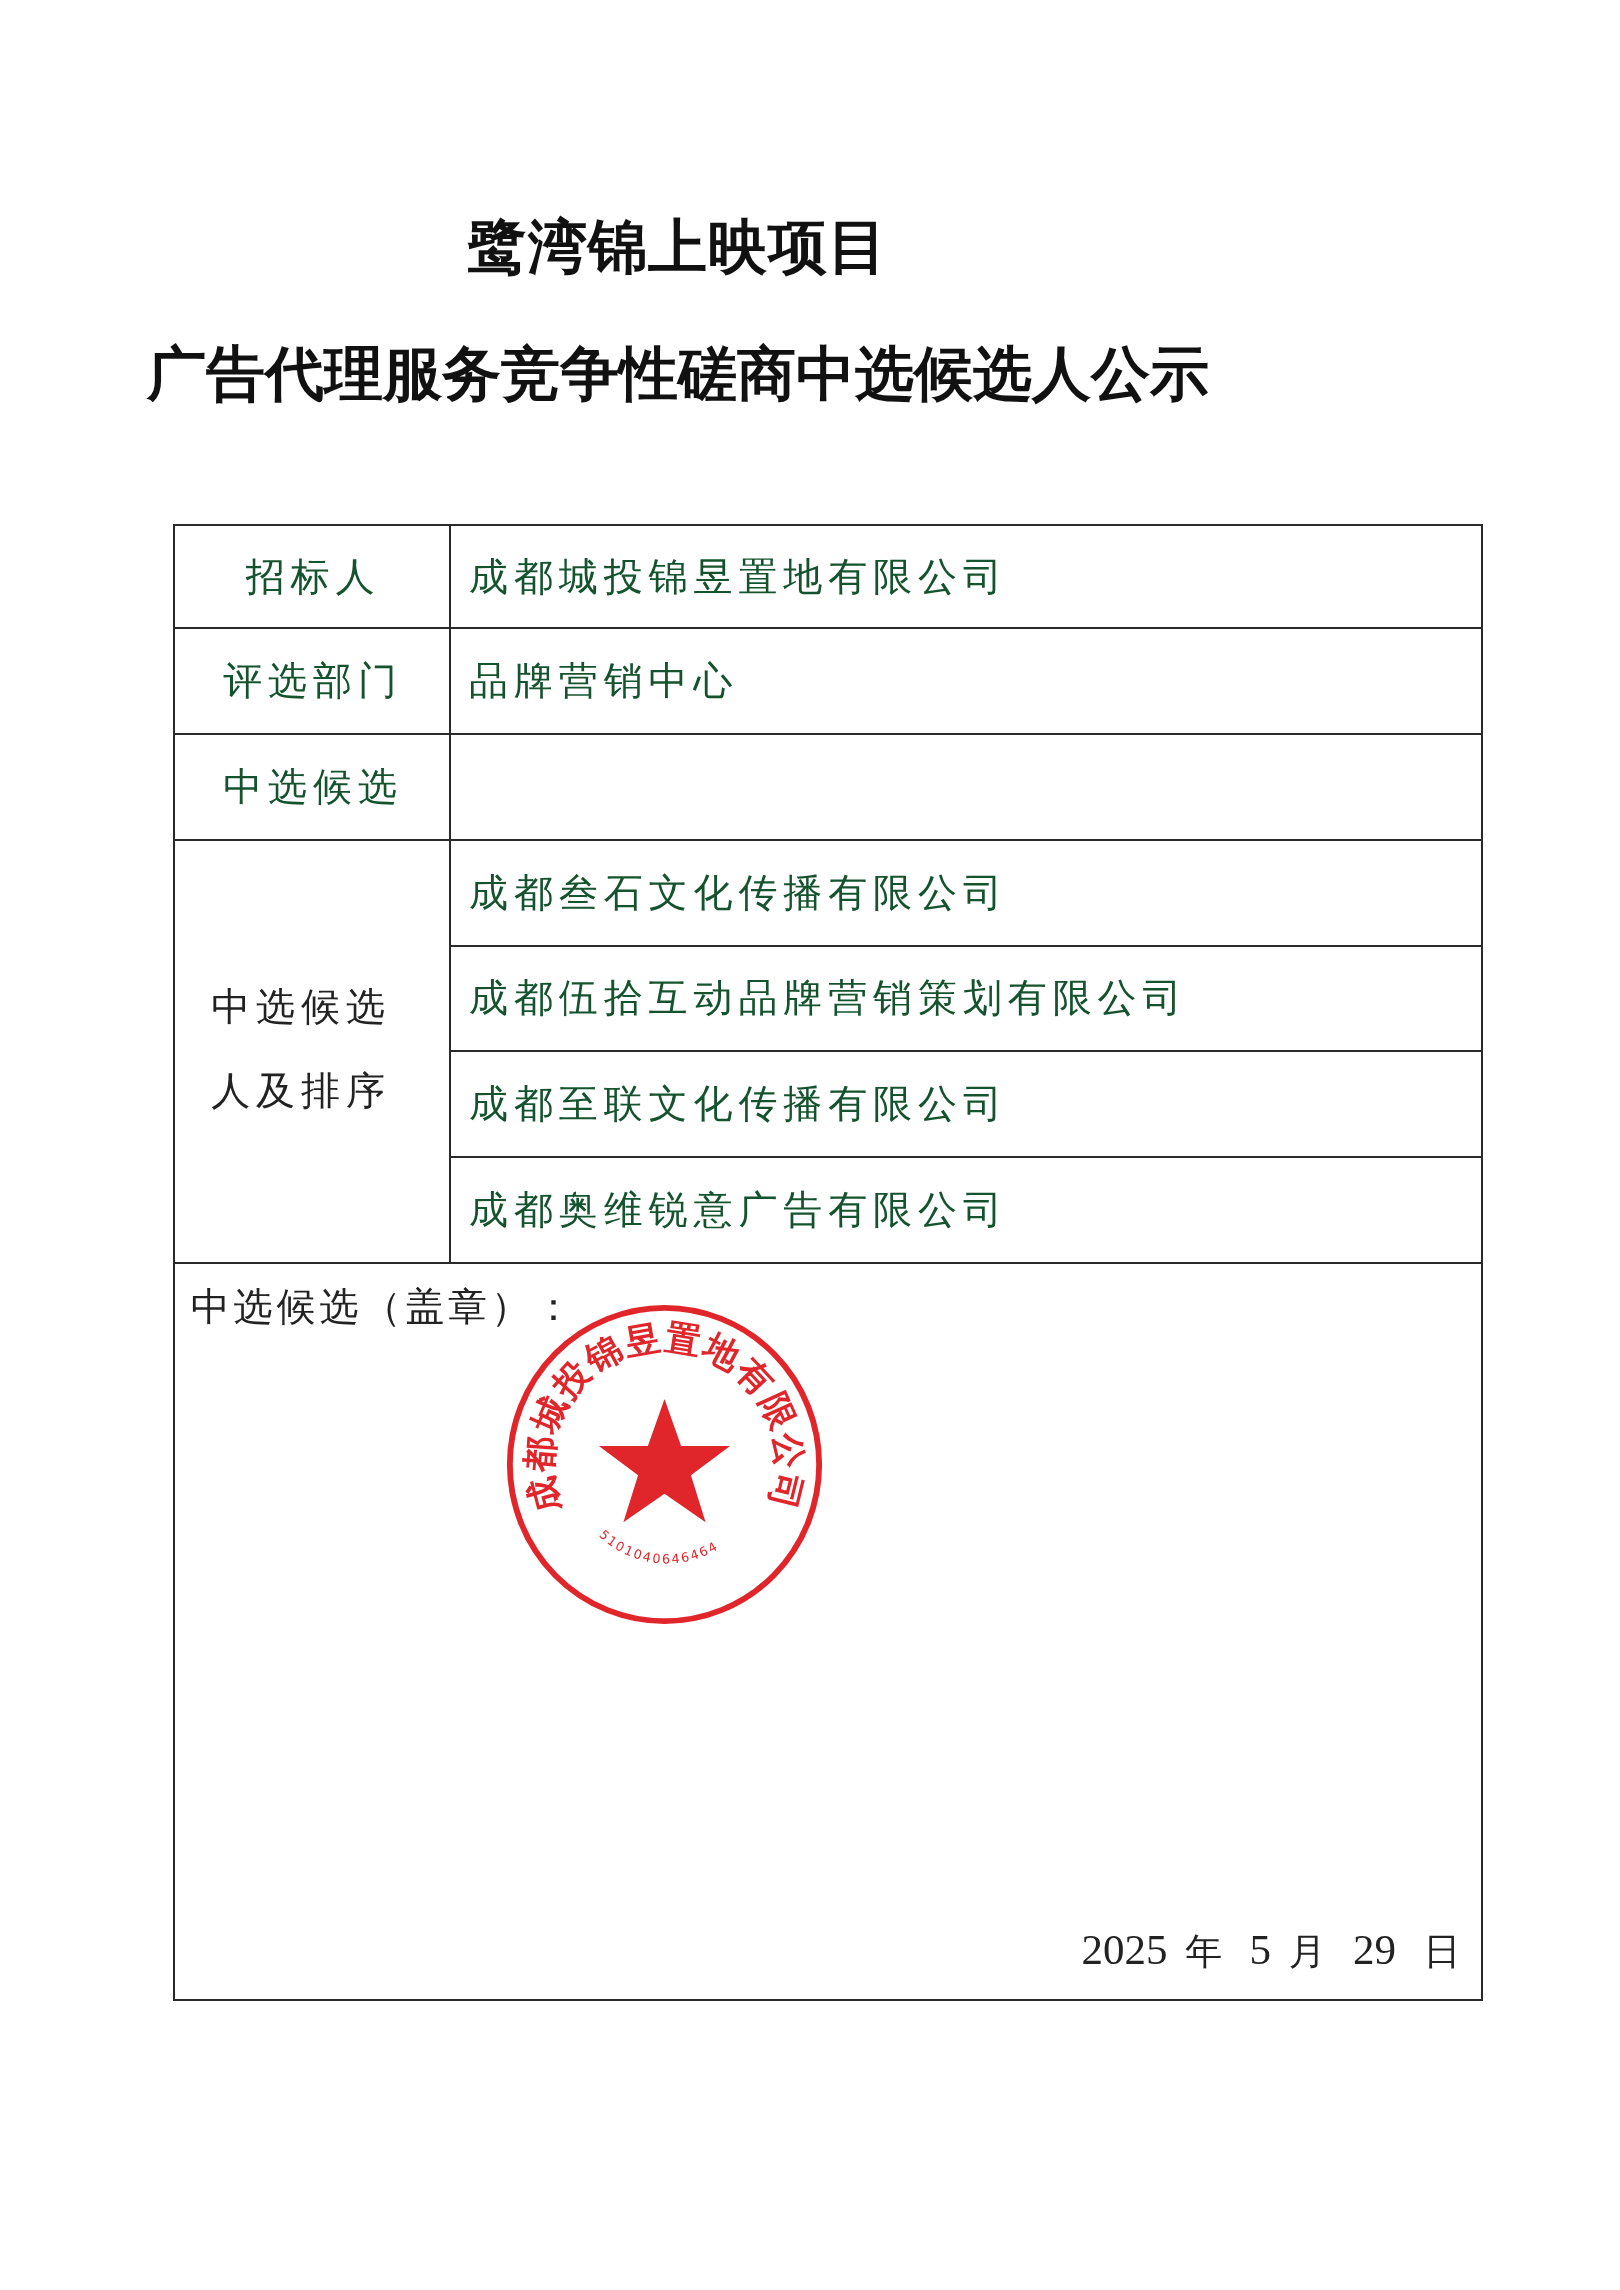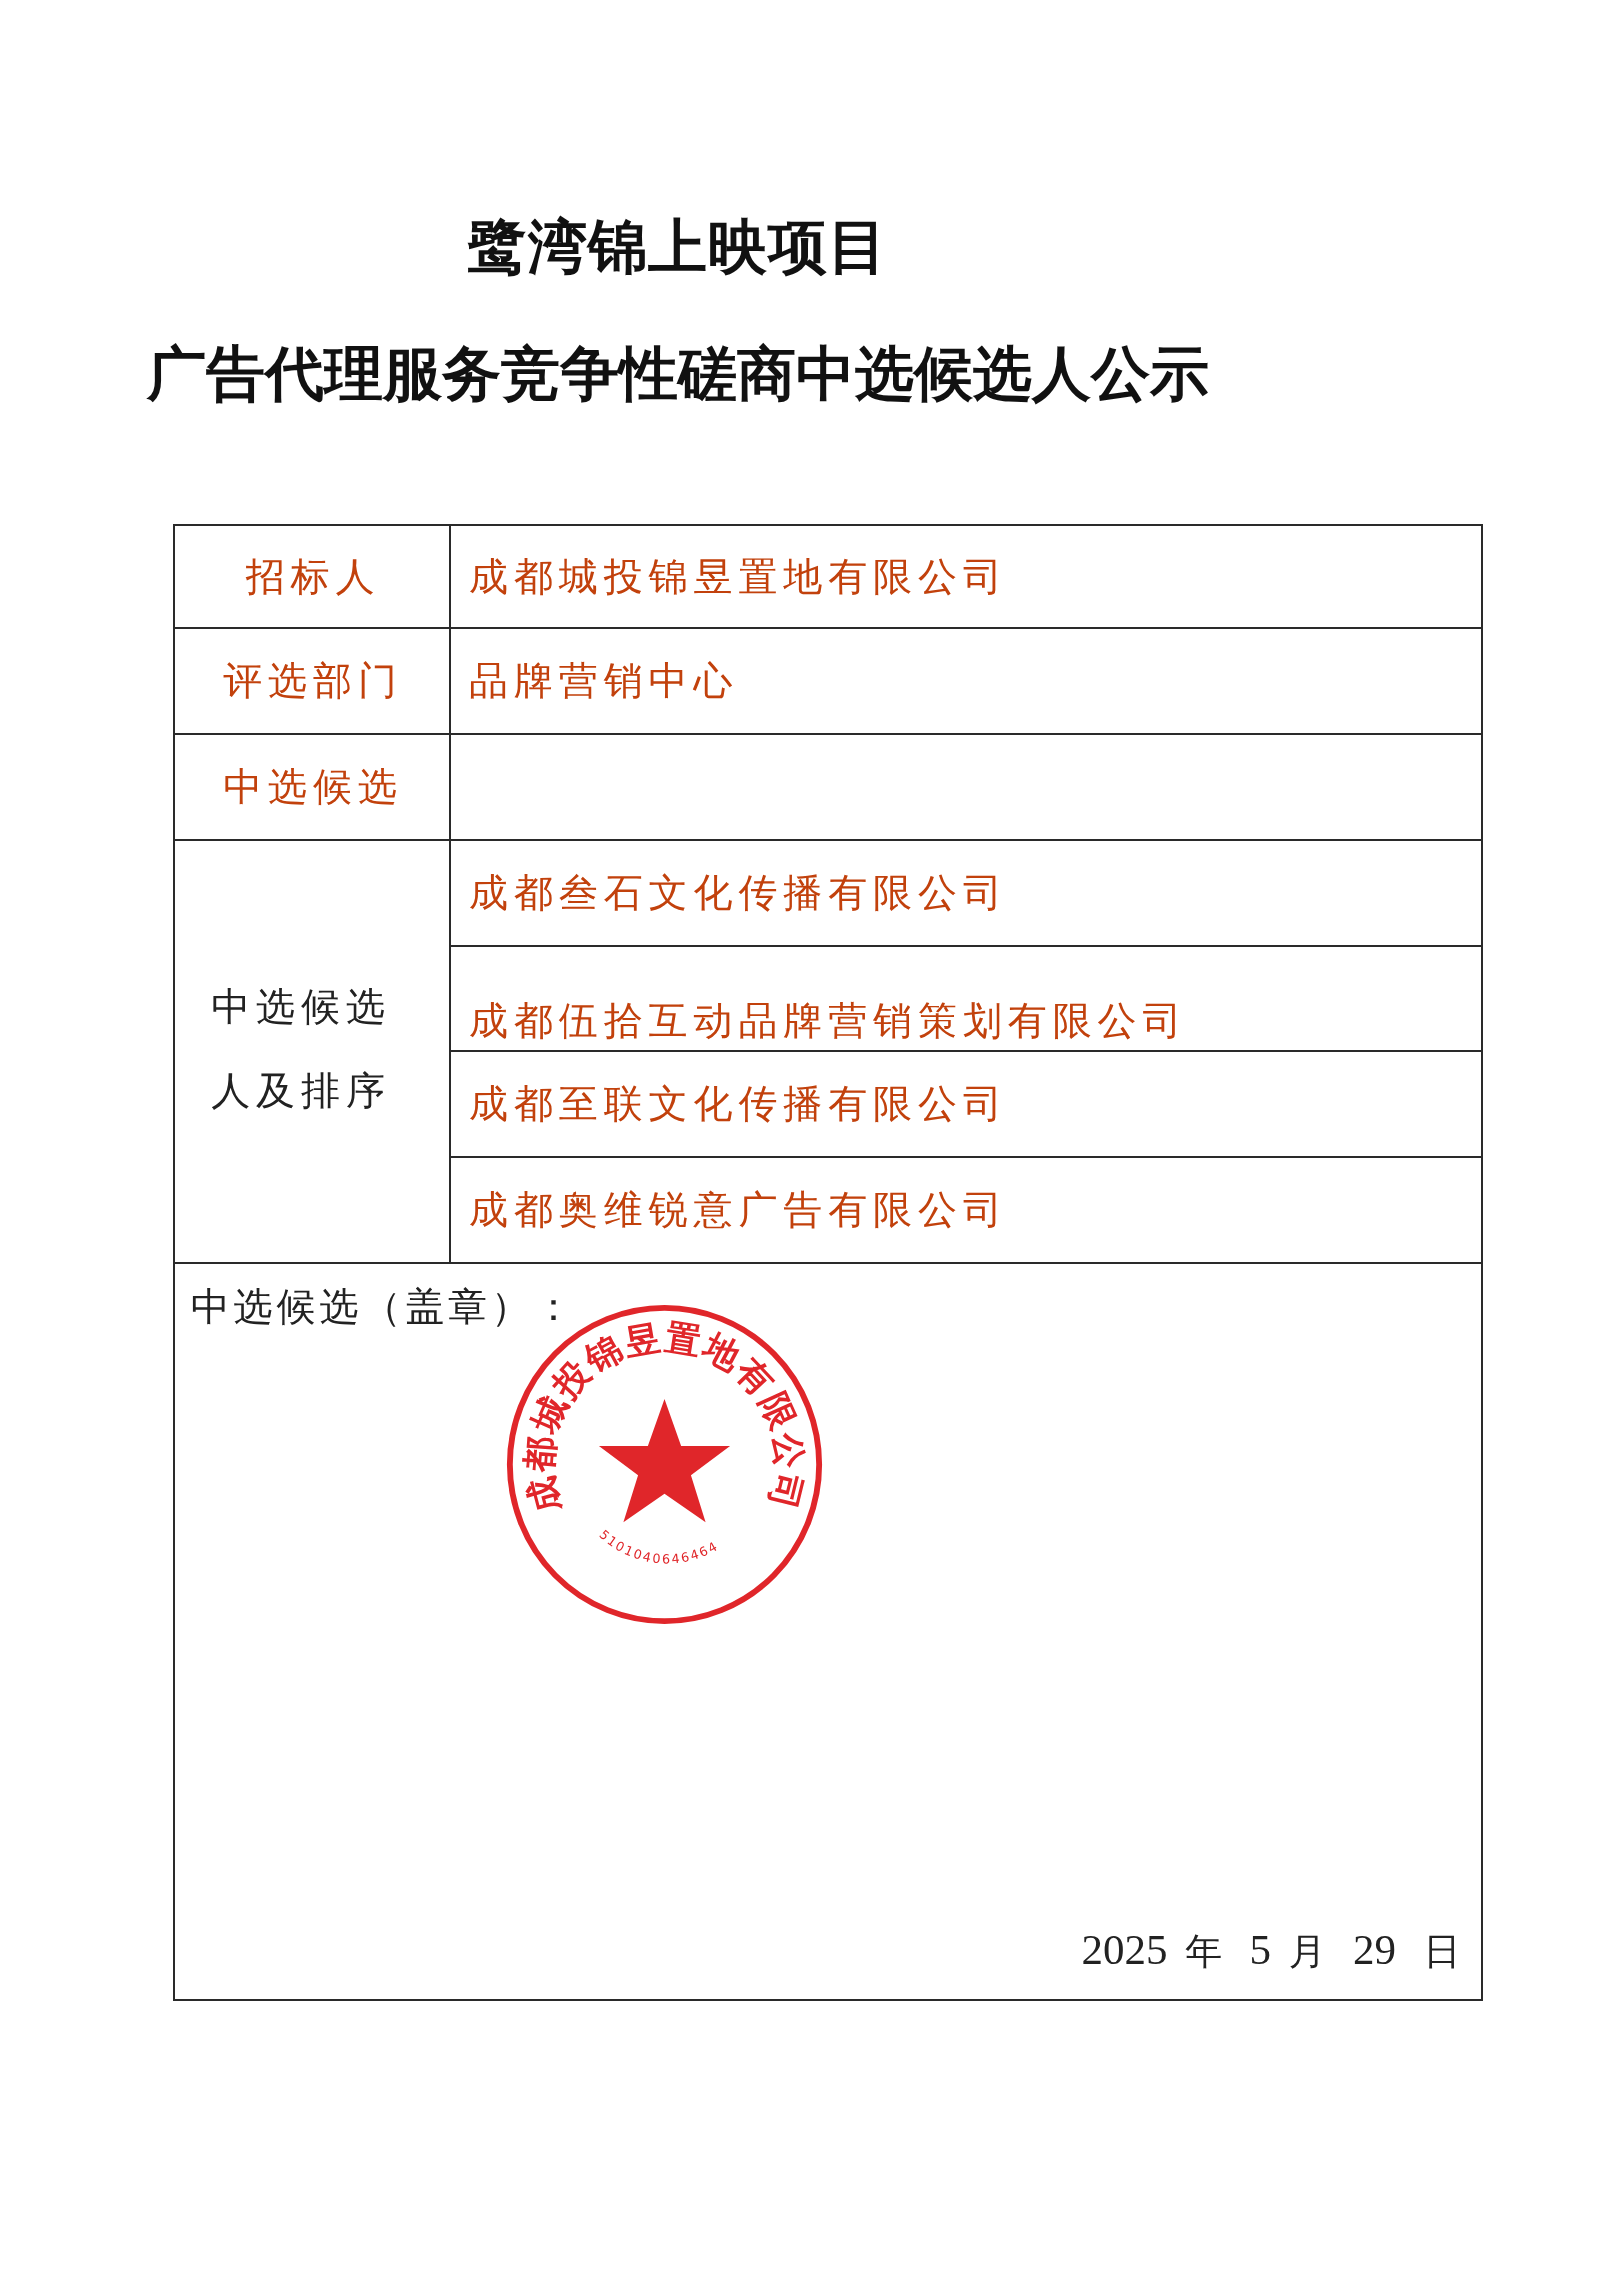--- a/index.html
+++ b/index.html
@@ -6,21 +6,21 @@
   body { width:1620px; height:2291px; background:#ffffff; position:relative; overflow:hidden;
          font-family:"DejaVu Sans", sans-serif; color:#1a1a1a; }
   .title { position:absolute; left:0; width:1356px; text-align:center; font-weight:bold;
            font-family:"DejaVu Sans", sans-serif; color:#111; letter-spacing:1px; }
   .t1 { top:208px; font-size:59px; }
   .t2 { top:335px; font-size:59px; letter-spacing:0px; }
   .table { position:absolute; left:173px; top:524px; width:1310px; height:1477px;
            border:2px solid #2a2a2a; box-sizing:border-box; }
   .hline { position:absolute; height:2px; background:#2a2a2a; }
   .vline { position:absolute; width:2px; background:#2a2a2a; }
-  .cell { position:absolute; display:flex; align-items:center; font-size:39px; letter-spacing:5.9px; color:#c2410c; }
+  .cell { position:absolute; display:flex; align-items:center; font-size:39px; letter-spacing:5.9px; color:#14532d; }
   .label { justify-content:center; left:0; width:276px; }
   .value { left:294px; width:1000px; }
   .label-multi { position:absolute; left:0; width:252px; font-size:39px; letter-spacing:5.9px; color:#222;
                  text-align:center; line-height:84px; }
   .footer-label { position:absolute; left:15.7px; top:15.7px; font-size:39px; letter-spacing:3.9px; color:#222; }
   .date { position:absolute; right:21.6px; bottom:21.6px; font-family:"Liberation Serif", serif; font-size:43px; color:#222; }
   .date span { margin-left:17.6px; }
   .stamp { position:absolute; left:328px; top:39px; width:323px; height:323px; }
 </style>
 </head>
@@ -47,21 +47,21 @@
   <div class="cell label" style="top:103px; height:104px;">评选部门</div>
   <div class="cell value" style="top:103px; height:104px;">品牌营销中心</div>
 
   <div class="cell label" style="top:209px; height:104px;">中选候选</div>
 
   <div class="label-multi" style="top:439px;">
     <div>中选候选</div>
     <div>人及排序</div>
   </div>
   <div class="cell value" style="top:315px; height:104px;">成都叁石文化传播有限公司</div>
-  <div class="cell value" style="top:443px; height:104px;">成都伍拾互动品牌营销策划有限公司</div>
+  <div class="cell value" style="top:420px; height:104px;">成都伍拾互动品牌营销策划有限公司</div>
   <div class="cell value" style="top:526px; height:104px;">成都至联文化传播有限公司</div>
   <div class="cell value" style="top:632px; height:104px;">成都奥维锐意广告有限公司</div>
 
   <div style="position:absolute; left:0; top:738px; width:1307px; height:735px;">
     <div class="footer-label">中选候选（盖章）：</div>
 
     <svg class="stamp" viewBox="0 0 330 330">
       <defs>
         <path id="arcTop" d="M 60 210 A 115 115 0 1 1 270 210"></path>
         <path id="arcBottom" d="M 95 235 A 100 100 0 0 0 240 235"></path>

